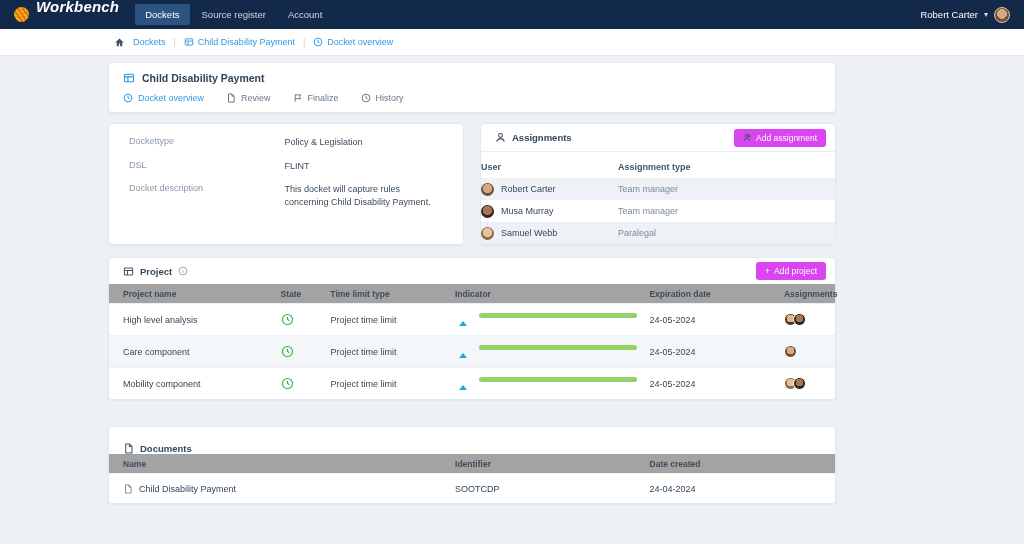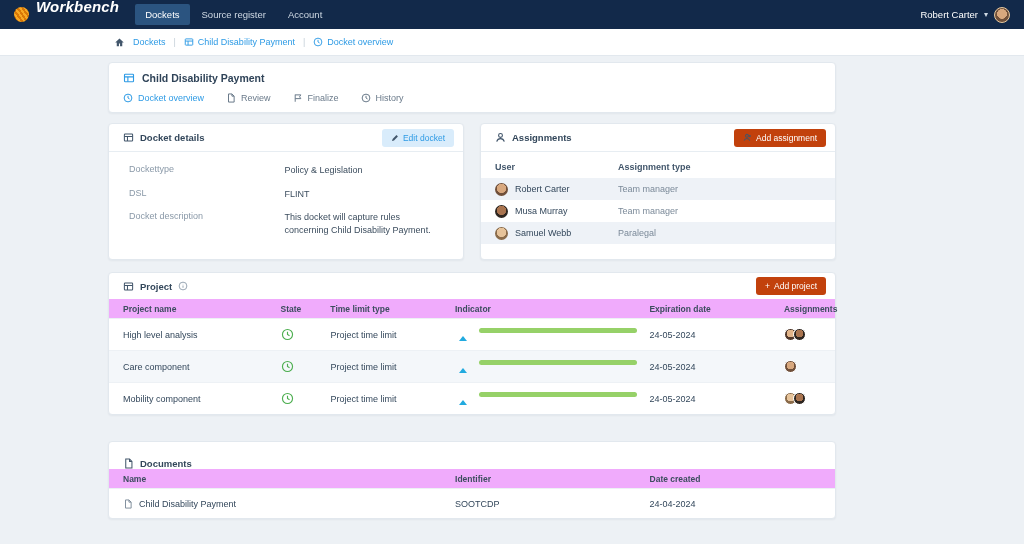--- a/index.html
+++ b/index.html
@@ -46,44 +46,44 @@
 
   
   .two-col { display:flex; gap:16px; }
   .panel { width:356px; }
   .panel-head { height:28px; display:flex; align-items:center; gap:6px; padding:0 9px 0 14px;
                 border-bottom:1px solid #e7edf2; font-size:9.5px; font-weight:bold; color:#33475b; }
   .panel-head .ico { color:#42566b; display:flex; }
 
   .btn-light { margin-left:auto; background:#d9ecfb; color:#2e9be5; font-size:8.5px; padding:4px 9px; border-radius:3px;
                display:flex; align-items:center; gap:4px; border:none; cursor:pointer; font-family:inherit; }
-  .btn-blue { background:#c2410c; color:#fff; font-size:8.5px; padding:4px 9px; border-radius:3px;
+  .btn-blue { background:#d946ef; color:#fff; font-size:8.5px; padding:4px 9px; border-radius:3px;
               display:flex; align-items:center; gap:4px; border:none; cursor:pointer; font-family:inherit; }
   .push { margin-left:auto; }
 
   
   .details-body { padding:12px 20px; }
   .field { display:flex; margin-bottom:11px; }
   .field .lbl { width:163px; color:#8a99a8; }
   .field .val { width:166px; color:#3c4d5e; line-height:1.4; }
 
   
   .assign-head { display:flex; align-items:center; height:23px; margin-top:3px; font-weight:bold; color:#42566b; }
-  .acol1 { width:137px; padding-left:14px; display:flex; align-items:center; gap:7px; }
+  .acol1 { width:137px; display:flex; align-items:center; gap:7px; }
   .acol2 { flex:1; }
   .arow { display:flex; align-items:center; height:22px; }
   .arow.alt { background:#eef2f7; }
   .muted { color:#7b8a99; }
 
   
   .proj-card { margin-top:12px; }
   .proj-head { height:26px; display:flex; align-items:center; gap:6px; padding:0 9px 0 14px; font-size:9.5px; font-weight:bold; }
   .proj-head .ico { color:#42566b; display:flex; }
   .info-ico { display:flex; }
-  .tbl-head { display:flex; align-items:center; background:#f0abfc; height:19px; font-size:8.5px; font-weight:bold; color:#3c4d5e; }
+  .tbl-head { display:flex; align-items:center; background:#a3a3a3; height:19px; font-size:8.5px; font-weight:bold; color:#3c4d5e; }
   .tbl-row { display:flex; align-items:center; height:32px; border-top:1px solid #edf1f5; }
   .tbl-row.alt { background:#f4f7fa; }
   .c1 { width:172px; padding-left:14px; }
   .c2 { width:50px; display:flex; }
   .c3 { width:125px; }
   .c4 { width:195px; }
   .c5 { width:135px; }
   .c6 { width:51px; display:flex; }
   .state-ico { color:#4cae4f; display:flex; }
   .bar { height:5px; width:158px; background:#96d168; border-radius:3px; margin-left:24px; }
@@ -200,37 +200,20 @@
             </svg>
           </span>
         <span>History</span>
       </a>
     </div>
   </section>
 
   <div class="two-col">
 
     <section class="card panel">
-      <div class="panel-head">
-        <span class="ico">
-            <svg width="11" height="11" viewBox="0 0 16 16" fill="none" stroke="currentColor" stroke-width="1.5">
-              <rect x="2" y="3" width="12" height="10" rx="1"></rect>
-              <path d="M2 6.5h12M6.5 6.5V13"></path>
-            </svg>
-          </span>
-        <span>Docket details</span>
-        <button class="btn-light">
-          <span class="ico" style="display:flex;">
-              <svg width="8" height="8" viewBox="0 0 16 16" fill="currentColor">
-                <path d="M2 14l1.2-4L11 2.2 13.8 5 6 12.8 2 14z"></path>
-              </svg>
-            </span>
-          <span>Edit docket</span>
-        </button>
-      </div>
       <div class="details-body">
         <div class="field">
           <span class="lbl">Dockettype</span>
           <span class="val">Policy &amp; Legislation</span>
         </div>
         <div class="field">
           <span class="lbl">DSL</span>
           <span class="val">FLINT</span>
         </div>
         <div class="field">

